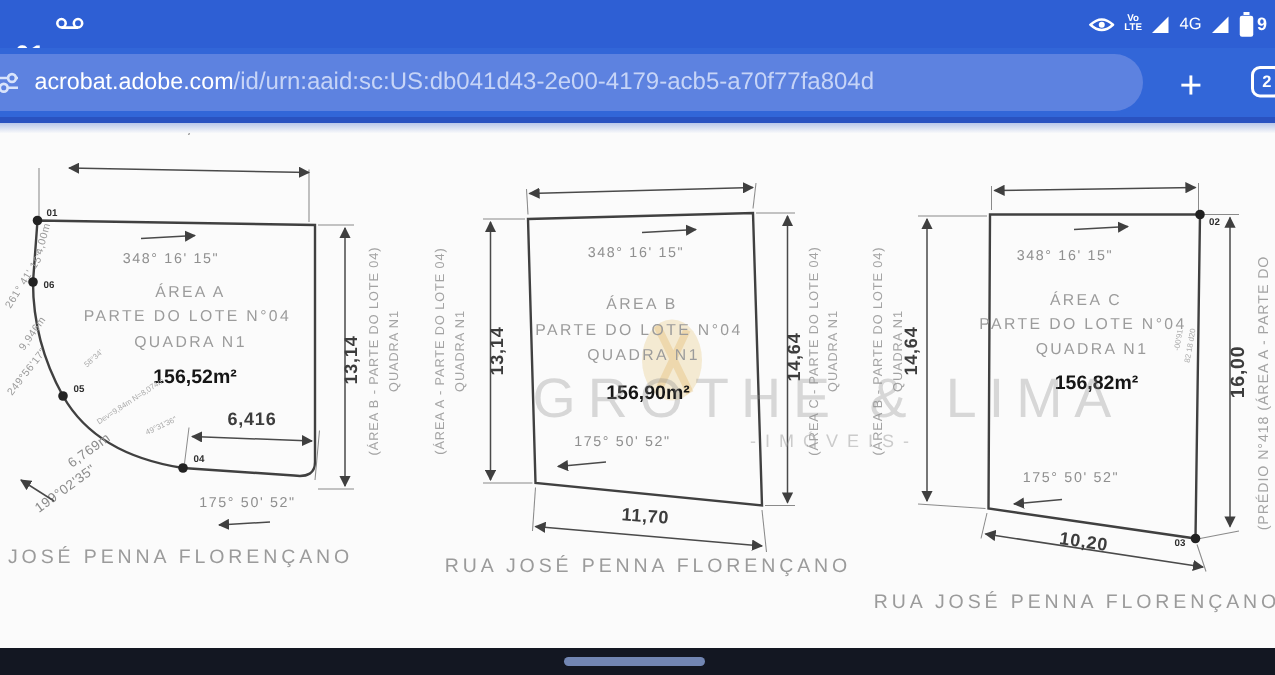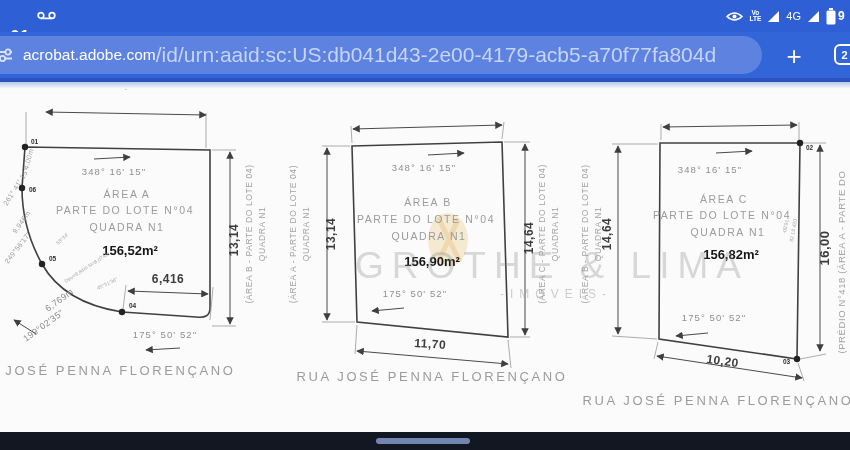--- a/index.html
+++ b/index.html
@@ -25,21 +25,21 @@
     position:absolute;left:0;top:32px;width:850px;height:46px;
     background:#3266d8;overflow:hidden;text-align:right;
   }
   .toolbar-edge{position:absolute;left:0;top:78px;width:850px;height:4px;background:#2a52c0;}
   .url-pill{
     position:absolute;left:-26px;top:4px;width:788px;height:38px;
     background:#5d82e0;border-radius:20px;display:flex;align-items:center;
     padding:0 14px 0 24px;box-sizing:border-box;overflow:hidden;white-space:nowrap;
   }
   .url-domain{color:#ffffff;font-size:15.5px;}
-  .url-path{color:#c6d4f7;font-size:21px;}
+  .url-path{color:#c6d4f7;font-size:16px;}
   .plus-btn{
     position:absolute;left:778px;top:8px;width:32px;height:32px;color:#fff;
     font-size:26px;font-weight:300;display:flex;align-items:center;justify-content:center;
   }
   .tab-box{
     position:absolute;left:834px;top:12px;width:21px;height:21px;
     border:2.5px solid #fff;border-radius:6px;color:#fff;font-size:11px;font-weight:bold;
     display:flex;align-items:center;justify-content:center;box-sizing:border-box;
   }
   

